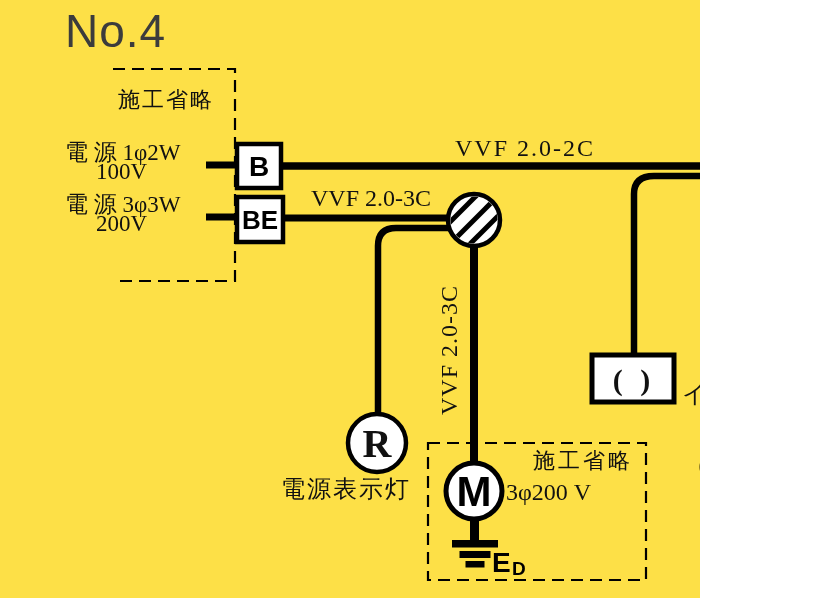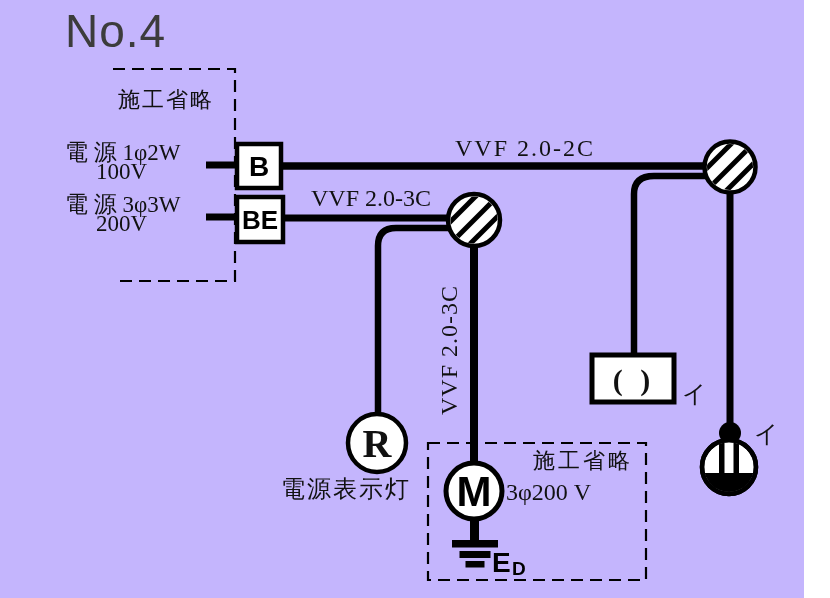--- a/index.html
+++ b/index.html
@@ -1,16 +1,16 @@
 <!DOCTYPE html>
 <html><head>
 <meta charset="utf-8">
 <style>
   html,body{margin:0;padding:0;background:#ffffff;}
-  .stage{position:relative;width:804px;height:598px;background:#c4b5fd;overflow:hidden;}
+  .stage{position:relative;width:700px;height:598px;background:#fde047;overflow:hidden;}
   svg{display:block;}
   .t-serif{font-family:"Liberation Serif","DejaVu Serif",serif;fill:#111111;}
   .t-sans{font-family:"Liberation Sans","DejaVu Sans",sans-serif;fill:#000000;}
   .t-title{font-family:"Liberation Sans","DejaVu Sans",sans-serif;fill:#3c3c3c;font-weight:500;letter-spacing:1px;}
   .wire{stroke:#000000;fill:none;}
   .boxline{stroke:#000000;fill:#ffffff;}
   .dashline{stroke:#000000;fill:none;stroke-dasharray:12 7;stroke-width:2.2;}
   .hatch{stroke:#000000;stroke-width:5;fill:none;}
 </style>
 </head>

